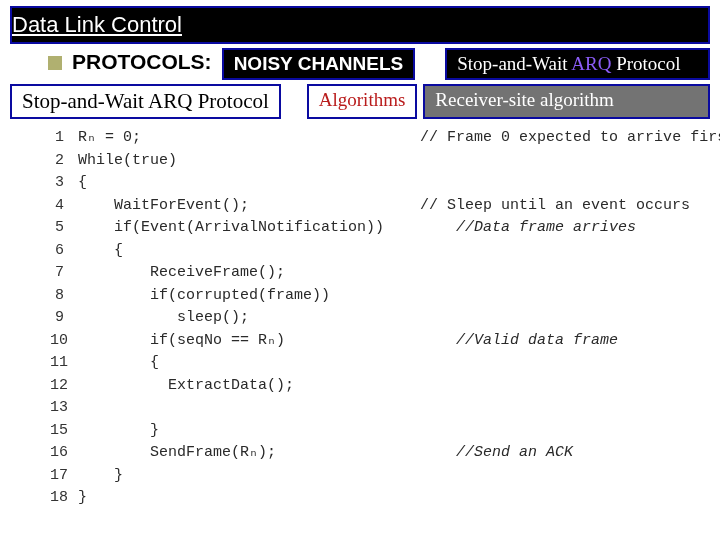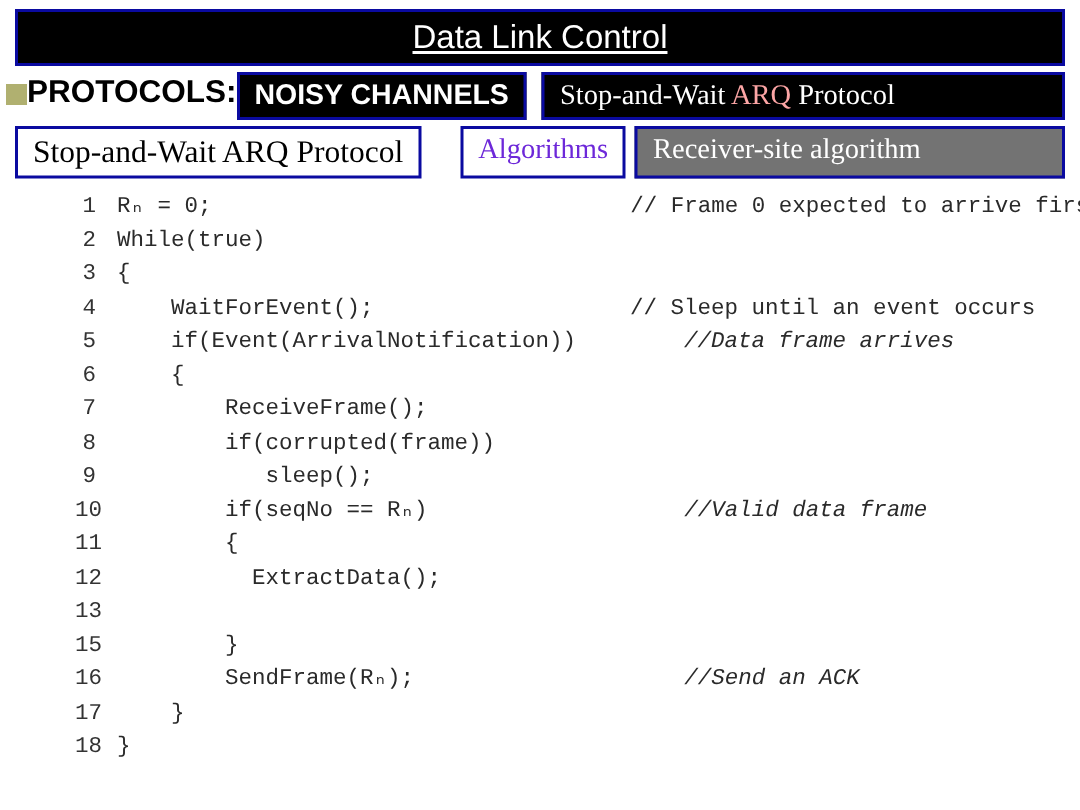--- a/index.html
+++ b/index.html
@@ -13,30 +13,31 @@
   }
   .title-bar {
     background: #000000;
     border: 2px solid #0a0aa0;
     margin: 6px 10px 4px 10px;
     padding: 4px 0;
   }
   .title-text {
     color: #ffffff;
     font-size: 22px;
-    text-align: center;
+    text-align: left;
     text-decoration: underline;
     text-decoration-color: #ffffff;
     font-family: Arial, sans-serif;
   }
   .row1 {
     display: flex;
     align-items: stretch;
-    margin: 2px 10px 4px 0;
-    gap: 0;
+    margin: 2px 10px 4px 16px;
+    gap: 10px;
+    padding-left: 28px;
   }
   .bullet {
     width: 14px;
     height: 14px;
     background: #b0b070;
     margin-top: 8px;
     margin-left: 4px;
     flex-shrink: 0;
   }
   .protocols-label {
@@ -55,38 +56,38 @@
   .noisy {
     color: #fff;
     font-size: 19px;
     font-weight: bold;
     font-family: Arial, sans-serif;
   }
   .arq-top {
     color: #fff;
     font-size: 19px;
   }
-  .arq-accent { color: #fca5a5; }
+  .arq-accent { color: #8b5cf6; }
   .row2 {
     display: flex;
     align-items: stretch;
     margin: 2px 10px 6px 10px;
     gap: 6px;
   }
   .box-white {
     background: #fff;
     border: 2px solid #0a0aa0;
     padding: 3px 10px;
   }
   .stopwait {
     color: #000;
     font-size: 21px;
   }
   .algorithms {
-    color: #6d28d9;
+    color: #b91c1c;
     font-size: 19px;
   }
   .recv-box {
     background: #737373;
     border: 2px solid #0a0aa0;
     padding: 3px 10px;
     flex: 1;
   }
   .recv-text {
     color: #fff;

